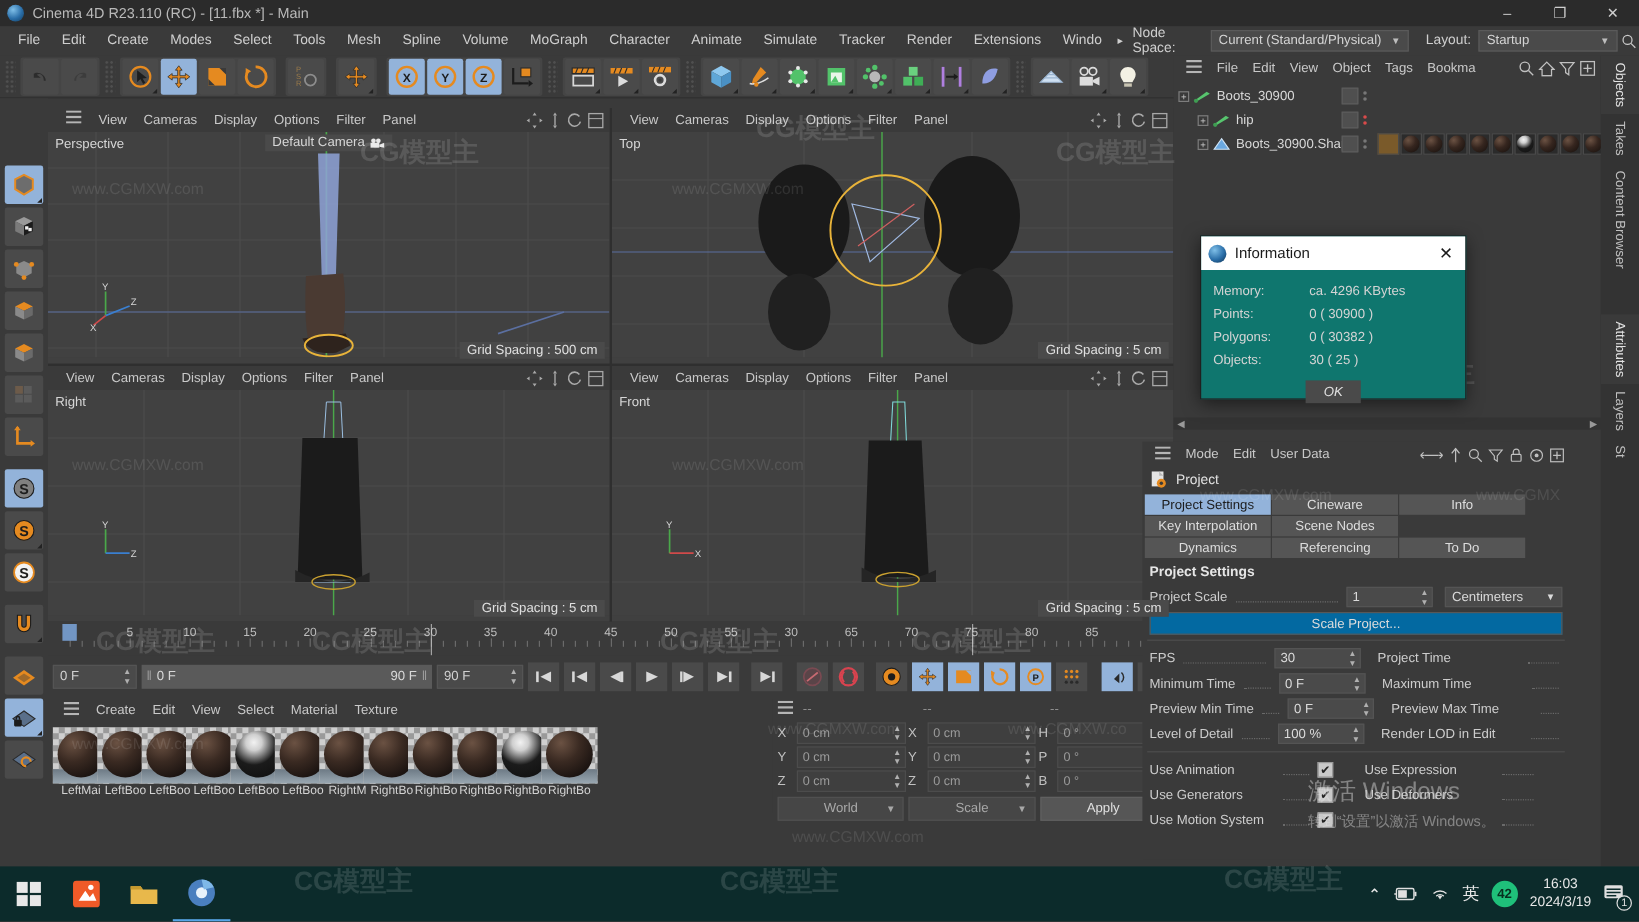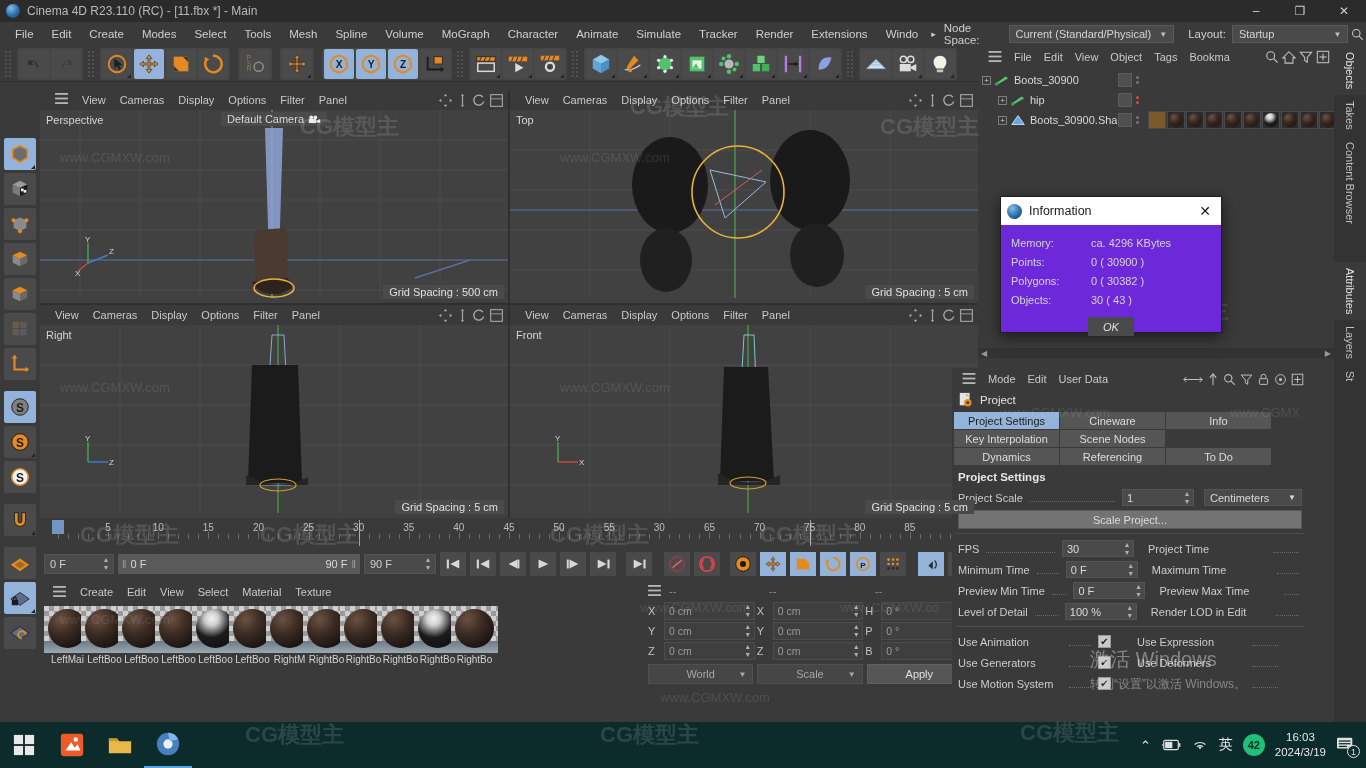--- a/index.html
+++ b/index.html
@@ -151,35 +151,35 @@
   .am-sect{ font-weight:bold; color:#e6e6e6; font-size:11.5px; padding:6px 0 4px 6px;}
   .prow{ display:flex; align-items:center; height:21px; padding:0 6px; gap:4px;}
   .plabel{ font-size:11px; color:#cdcdcd; white-space:nowrap;}
   .pdots{ flex:1; border-bottom:1px dotted #6a6a6a; height:8px; margin:0 3px;}
   .pfield{ width:72px;height:17px; background:#4a4a4a;border:1px solid #545454;
      display:flex;align-items:center;padding:0 4px; font-size:11px;color:#dadada;}
   .pfield .spin{margin-left:auto;}
   .psel{ width:98px;height:17px;background:#4a4a4a;border:1px solid #545454;
      display:flex;align-items:center;padding:0 5px;font-size:11px;color:#dadada;position:relative;}
   .psel .chev{position:absolute;right:5px;font-size:8px;}
-  .pbutton{ margin:2px 6px; height:19px; background:#737373;border:1px solid #585858;
+  .pbutton{ margin:2px 6px; height:19px; background:#0369a1;border:1px solid #585858;
      display:flex;align-items:center;justify-content:center;font-size:11px;color:#dcdcdc;}
   .pdiv{ height:1px; background:#4e4e4e; margin:4px 4px;}
   .chk{ width:13px;height:13px; background:#c9c9c9; border:1px solid #9a9a9a;
      display:flex;align-items:center;justify-content:center; color:#222; font-size:10px;}
 
   
   .rtabs{ position:absolute; right:0; top:46px; width:32px; bottom:46px; background:#333;}
   .rtab{ writing-mode:vertical-rl; font-size:11px; color:#c0c0c0; padding:6px 0;
      display:flex; align-items:center; justify-content:center; width:32px;}
   .rtab.on{ background:#3a3a3a; color:#e2e2e2;}
 
   
   .infodlg{ position:absolute; left:1000px; top:196px; width:222px; height:137px;
-     background:#6d28d9; border:1px solid #202020; box-shadow:0 4px 14px rgba(0,0,0,.55); z-index:50;}
+     background:#0f766e; border:1px solid #202020; box-shadow:0 4px 14px rgba(0,0,0,.55); z-index:50;}
   .info-title{ height:28px; background:#fff; display:flex; align-items:center; padding:0 6px;}
   .info-logo{ width:15px;height:15px;border-radius:50%;
      background:radial-gradient(circle at 35% 30%, #7fbfe8 0%, #2a6ea8 55%, #0e2f4d 100%); margin-right:7px;}
   .info-ttl{ color:#1a1a1a; font-size:12.5px; flex:1;}
   .info-x{ color:#1a1a1a; font-size:14px; padding:0 4px;}
   .info-body{ padding:8px 10px 0 10px;}
   .irow{ display:flex; height:19px; align-items:center;}
   .ikey{ width:80px; font-size:11px; color:#d4d4d4;}
   .ival{ font-size:11px; color:#d4d4d4;}
   .info-ok{ margin:8px auto 0; width:46px;height:19px; background:#4a4a4a;
@@ -1588,21 +1588,21 @@
       <div class="irow">
         <span class="ikey">Points:</span>
         <span class="ival">0 ( 30900 )</span>
       </div>
       <div class="irow">
         <span class="ikey">Polygons:</span>
         <span class="ival">0 ( 30382 )</span>
       </div>
       <div class="irow">
         <span class="ikey">Objects:</span>
-        <span class="ival">30 ( 43 )</span>
+        <span class="ival">30 ( 25 )</span>
       </div>
       <div class="info-ok">OK</div>
     </div>
   </div>
 
   <div class="taskbar">
     <div class="tkbtn">
       <svg width="22" height="22" viewBox="0 0 24 24">
           <rect x="1" y="1" width="10" height="10" fill="#e8e8e8"></rect>
           <rect x="13" y="1" width="10" height="10" fill="#e8e8e8"></rect>

